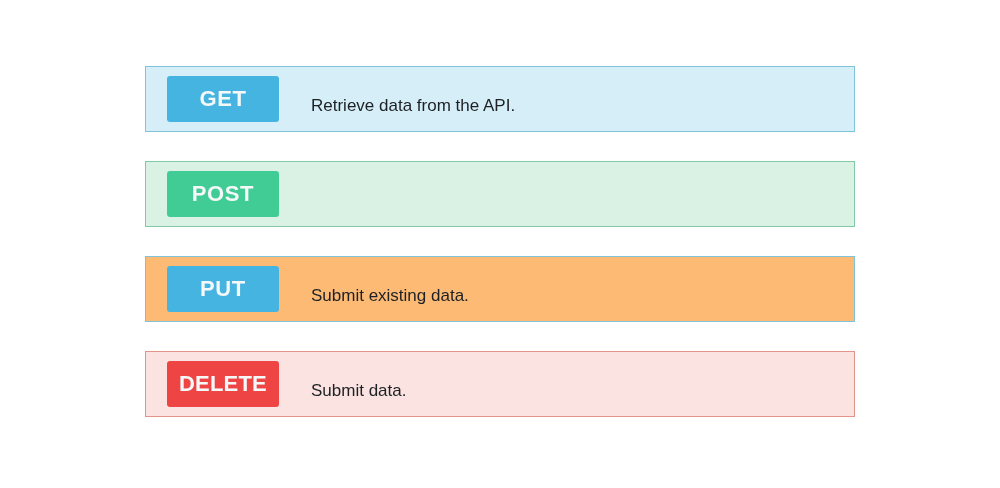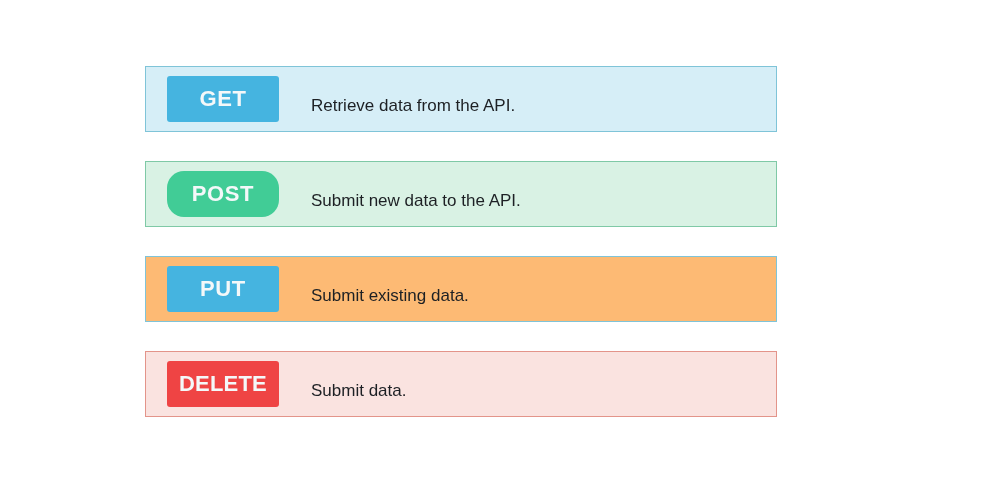--- a/index.html
+++ b/index.html
@@ -16,21 +16,21 @@
   #methods-list {
     position: absolute;
     left: 145px;
     top: 66px;
     width: 710px;
   }
   .method-row {
     position: relative;
     box-sizing: border-box;
     height: 66px;
-    width: 632px;
+    width: 710px;
     margin-bottom: 29px;
     border: 1px solid;
     display: flex;
     align-items: center;
   }
   .method-row:last-child {
     margin-bottom: 0;
   }
   .method-badge {
     box-sizing: border-box;
@@ -65,21 +65,20 @@
   .row-get .method-badge {
     background: #45b4e0;
   }
   
   .row-post {
     background: #d9f2e4;
     border-color: #7fc9a6;
   }
   .row-post .method-badge {
     background: #41cc96;
-    border-radius: 17px;
   }
   
   .row-put {
     background: #fdba74;
     border-color: #7fc4d8;
   }
   .row-put .method-badge {
     background: #45b4e0;
   }
   
@@ -97,21 +96,20 @@
 
 <div id="methods-list">
 
   <div class="method-row row-get">
     <span class="method-badge">GET</span>
     <span class="method-desc">Retrieve data from the API.</span>
   </div>
 
   <div class="method-row row-post">
     <span class="method-badge">POST</span>
-    <span class="method-desc">Submit new data to the API.</span>
   </div>
 
   <div class="method-row row-put">
     <span class="method-badge">PUT</span>
     <span class="method-desc">Submit existing data.</span>
   </div>
 
   <div class="method-row row-delete">
     <span class="method-badge">DELETE</span>
     <span class="method-desc">Submit data.</span>

